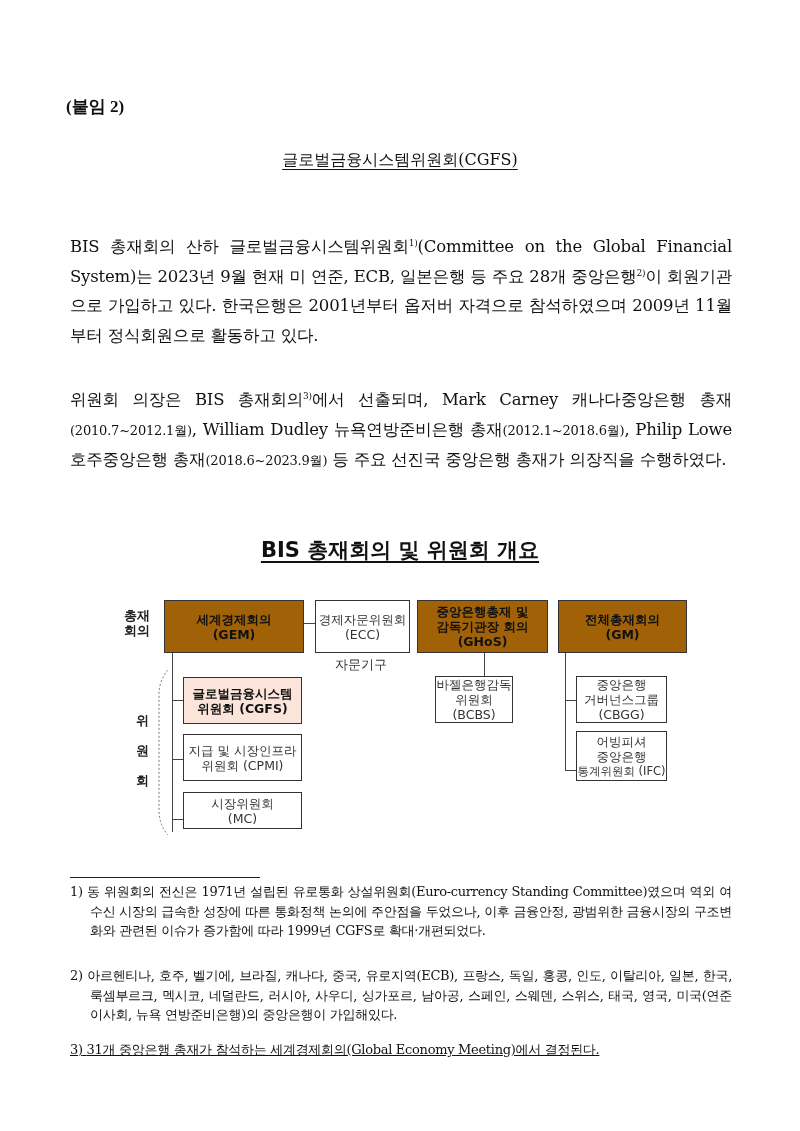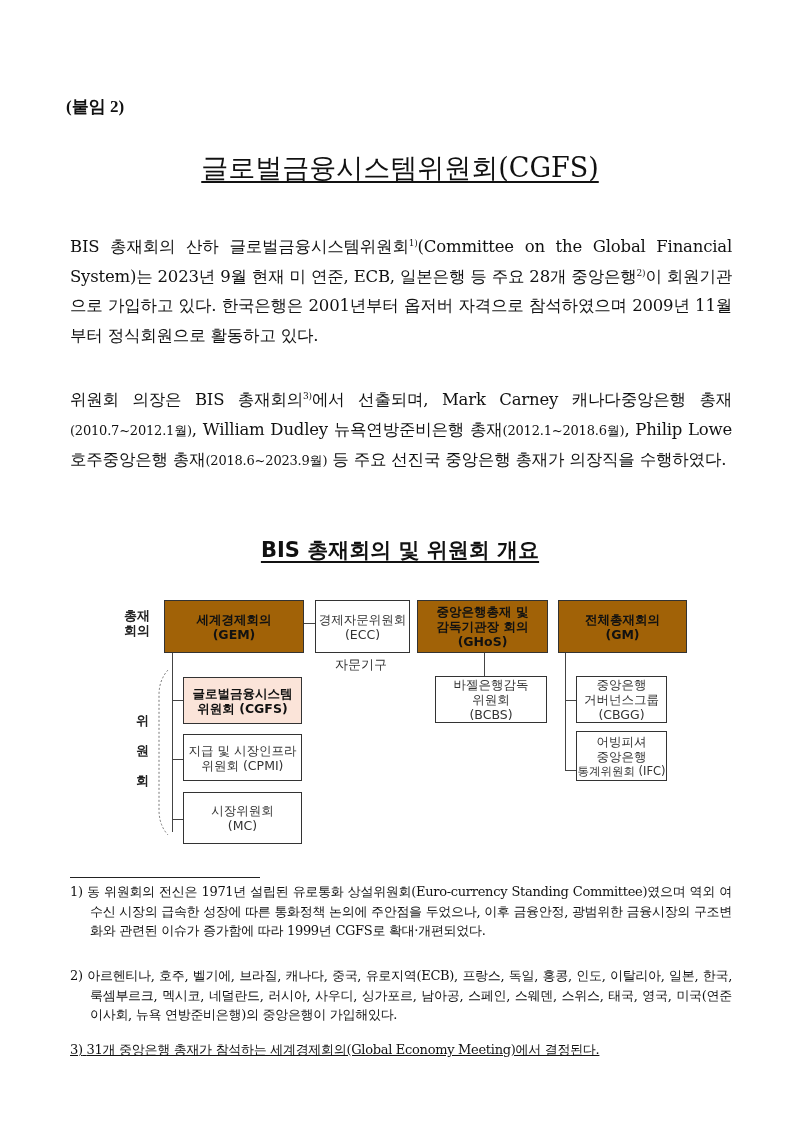--- a/index.html
+++ b/index.html
@@ -1,21 +1,21 @@
 <!DOCTYPE html>
 <html><head>
 <meta charset="utf-8">
 <style>
   html, body { margin: 0; padding: 0; background: #ffffff; }
   body { width: 800px; height: 1131px; position: relative; overflow: hidden;
          font-family: "DejaVu Serif", "Liberation Serif", serif; color: #111; }
   .attach { position: absolute; left: 66px; top: 95px; font-size: 17px; font-weight: bold;
             font-family: "Liberation Serif", "DejaVu Serif", serif; }
   .title { position: absolute; left: 0; width: 800px; top: 150px; text-align: center;
-           font-size: 27px; }
+           font-size: 16px; }
   .title span { text-decoration: underline; text-underline-offset: 4px; }
   .para { position: absolute; left: 70px; width: 662px; font-size: 16.5px; line-height: 29.5px;
           text-align: justify; text-align-last: left; letter-spacing: -0.2px; }
   .para sup { font-size: 9px; vertical-align: super; line-height: 0; }
   .para .small { font-size: 13px; }
   .p1 { top: 232px; }
   .p2 { top: 385px; }
   .diagram-title { position: absolute; left: 0; width: 800px; top: 536px; text-align: center;
                    font-family: "DejaVu Sans", sans-serif; font-weight: bold; font-size: 21px; }
   .diagram-title span { text-decoration: underline; text-underline-offset: 4px; }
@@ -98,25 +98,25 @@
   </div>
 
   <div class="box bold pink" style="left:183px; top:677px; width:119px; height:47px;">
     <div>글로벌금융시스템</div>
     <div>위원회 (CGFS)</div>
   </div>
   <div class="box white" style="left:183px; top:734px; width:119px; height:47px;">
     <div>지급 및 시장인프라</div>
     <div>위원회 (CPMI)</div>
   </div>
-  <div class="box white" style="left:183px; top:792px; width:119px; height:52px;">
+  <div class="box white" style="left:183px; top:792px; width:119px; height:37px;">
     <div>시장위원회</div>
     <div>(MC)</div>
   </div>
-  <div class="box white" style="left:435px; top:676px; width:112px; height:47px;">
+  <div class="box white" style="left:435px; top:676px; width:78px; height:47px;">
     <div>바젤은행감독</div>
     <div>위원회</div>
     <div>(BCBS)</div>
   </div>
   <div class="box white" style="left:576px; top:676px; width:91px; height:47px;">
     <div>중앙은행</div>
     <div>거버넌스그룹</div>
     <div>(CBGG)</div>
   </div>
   <div class="box white" style="left:576px; top:731px; width:91px; height:50px;">

